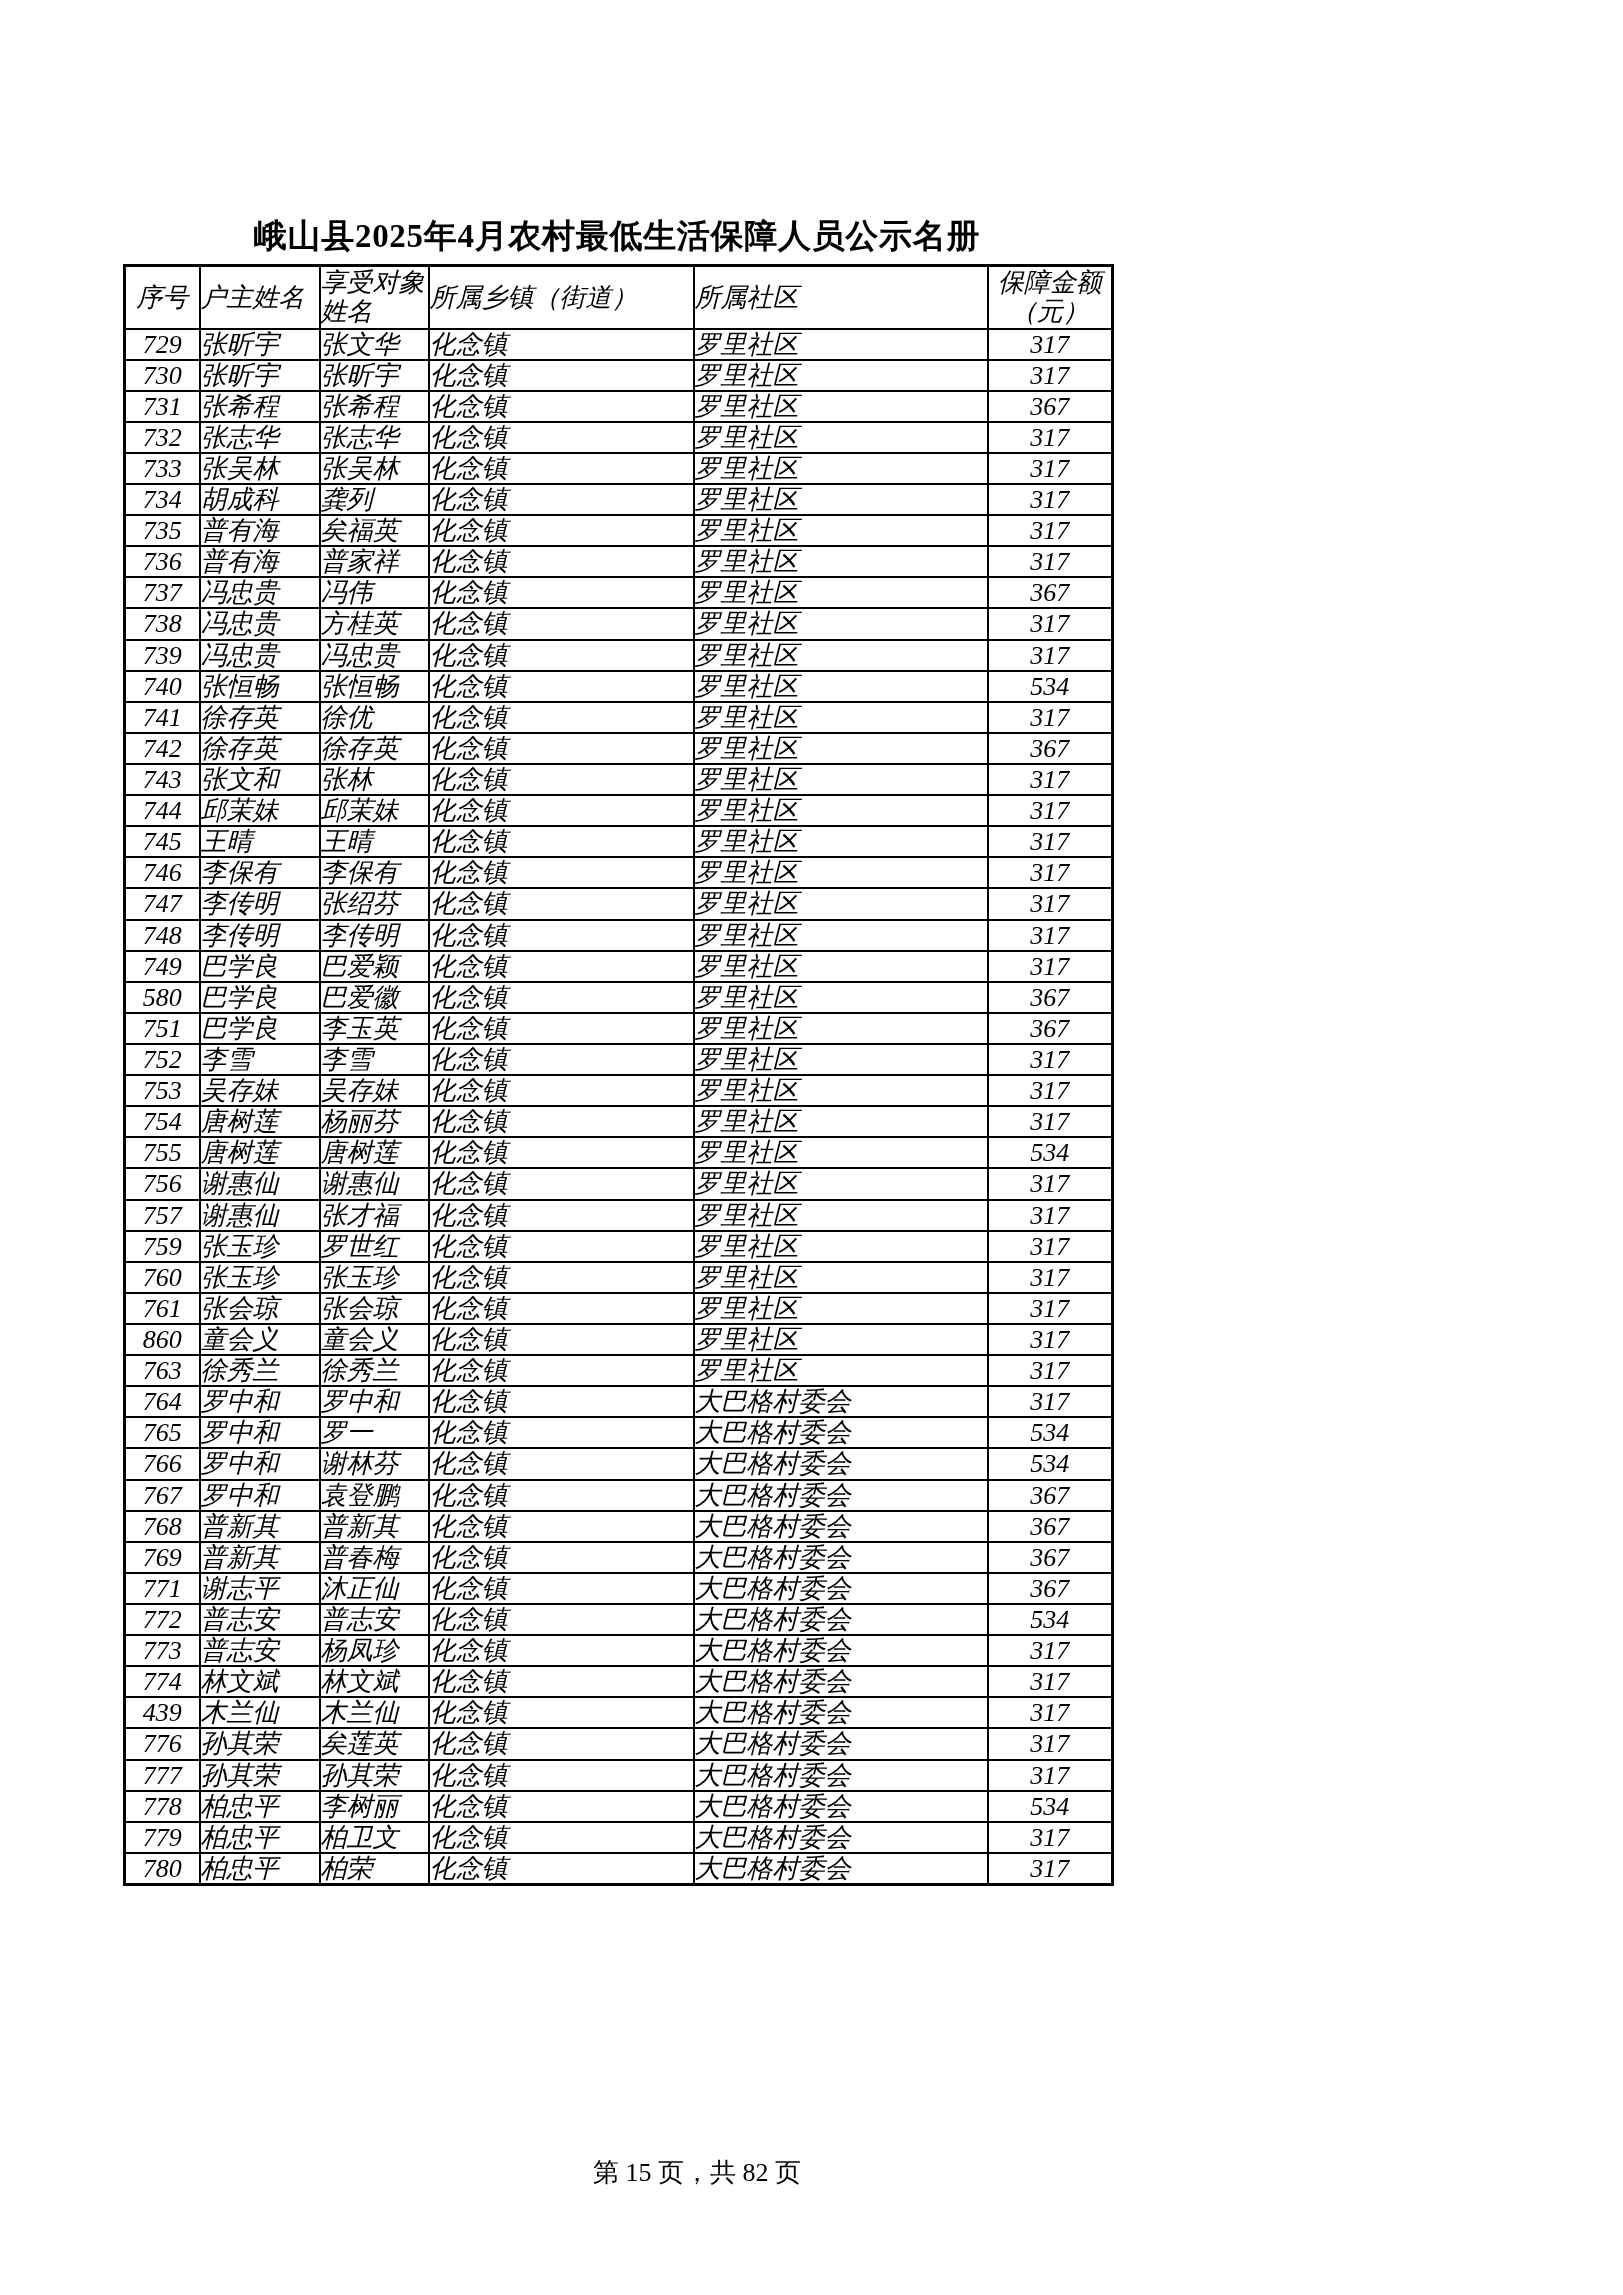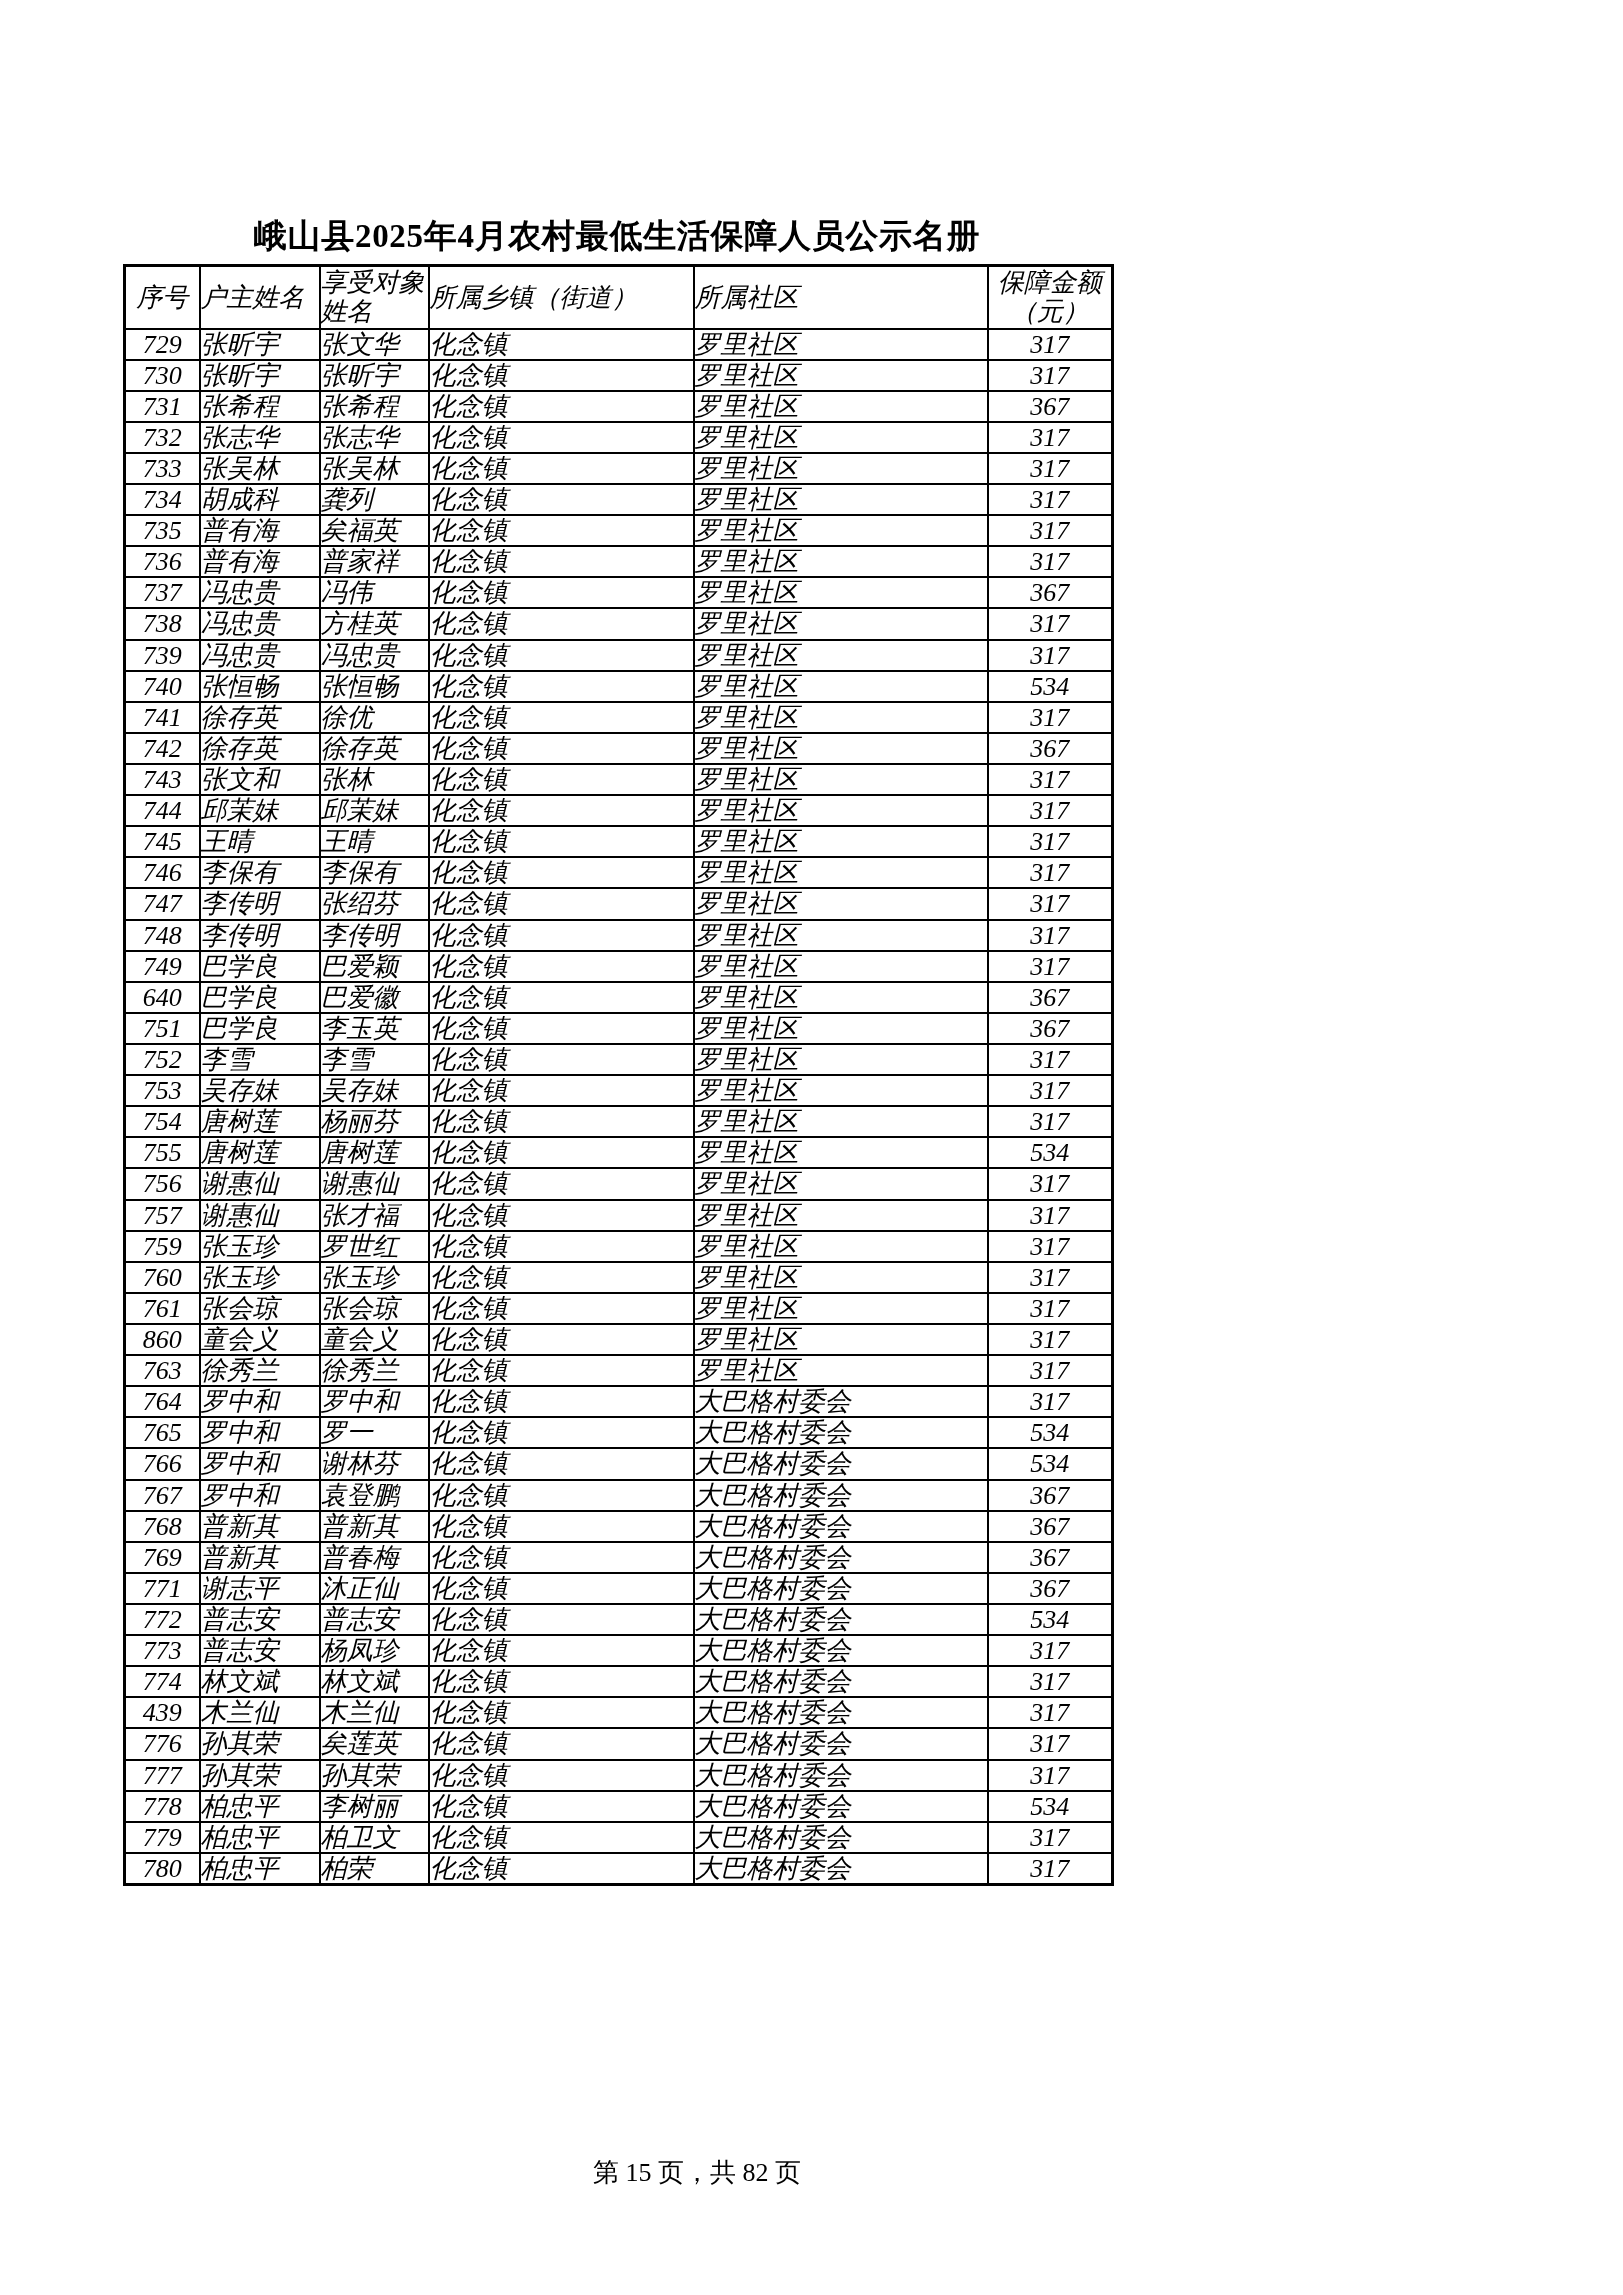--- a/index.html
+++ b/index.html
@@ -224,21 +224,21 @@
       </tr>
       <tr>
         <td class="ac">749</td>
         <td class="al">巴学良</td>
         <td class="al">巴爱颖</td>
         <td class="al">化念镇</td>
         <td class="al">罗里社区</td>
         <td class="ac">317</td>
       </tr>
       <tr>
-        <td class="ac">640</td>
+        <td class="ac">580</td>
         <td class="al">巴学良</td>
         <td class="al">巴爱徽</td>
         <td class="al">化念镇</td>
         <td class="al">罗里社区</td>
         <td class="ac">367</td>
       </tr>
       <tr>
         <td class="ac">751</td>
         <td class="al">巴学良</td>
         <td class="al">李玉英</td>

